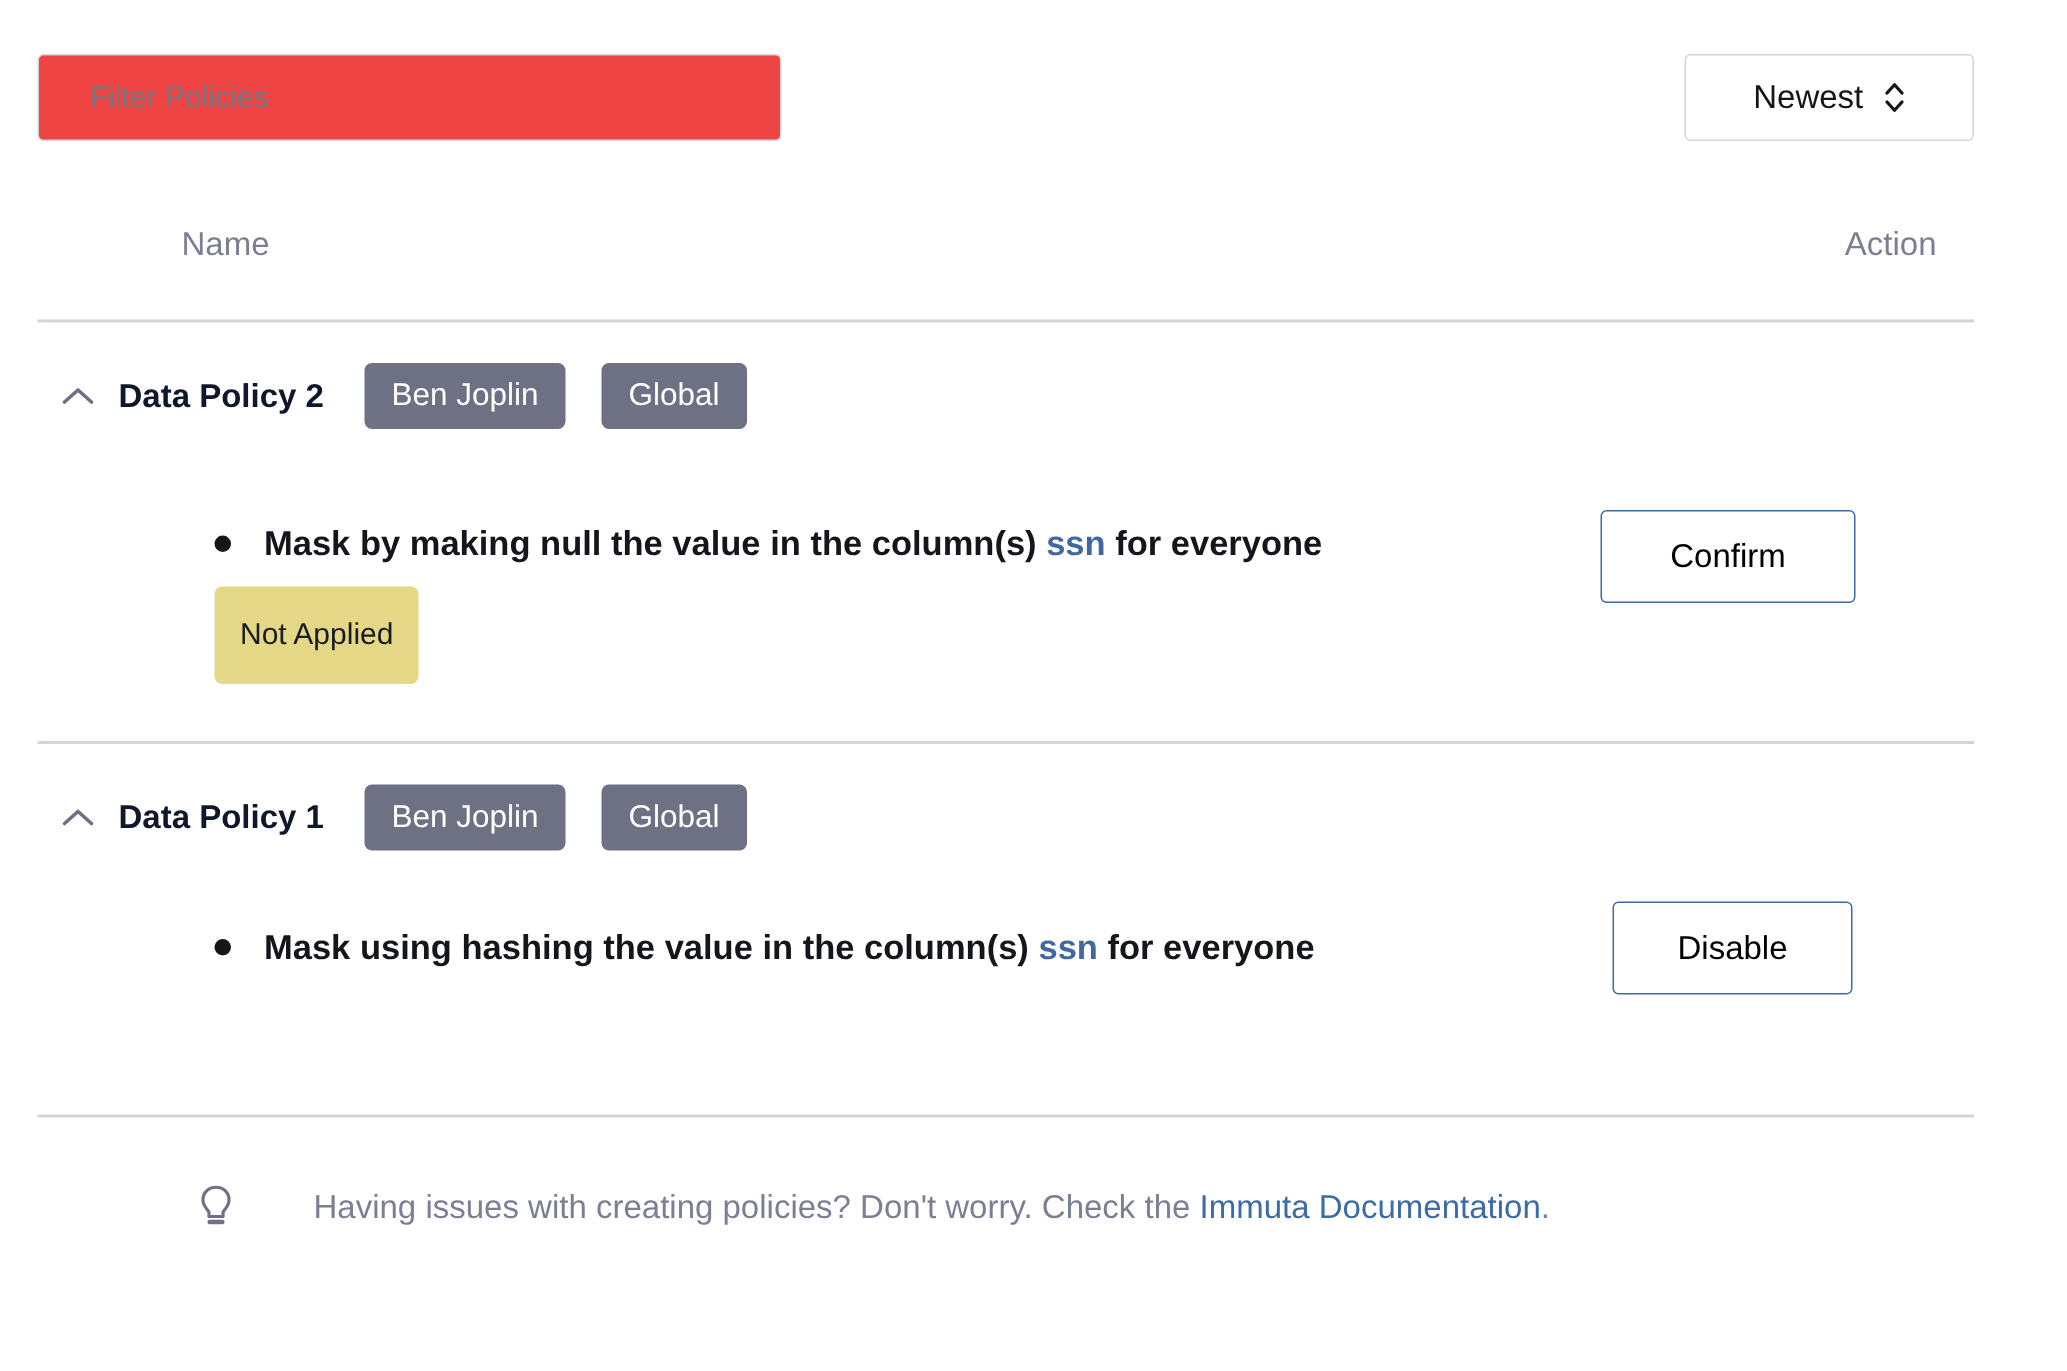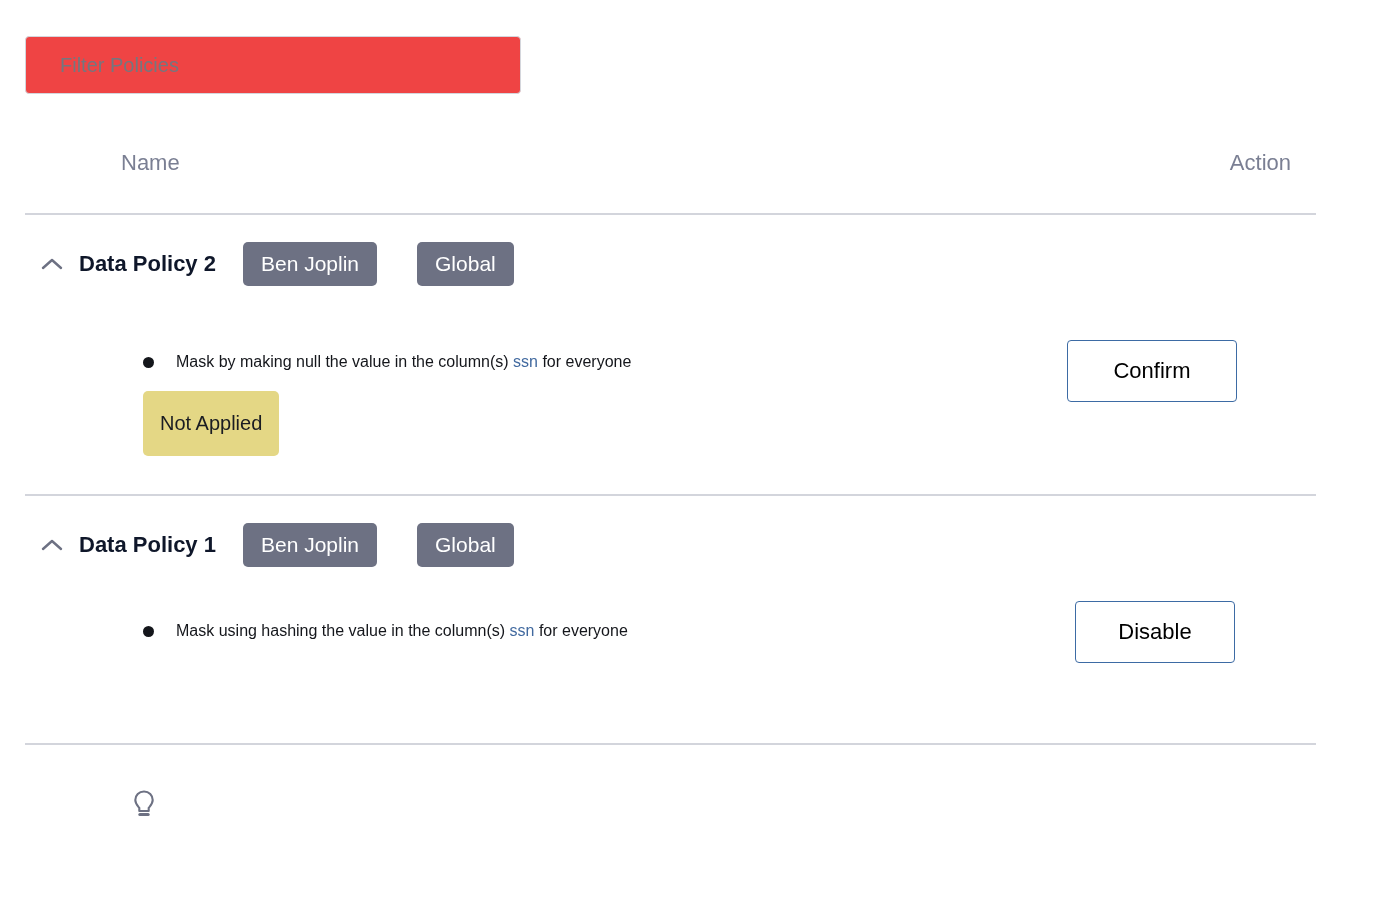--- a/index.html
+++ b/index.html
@@ -150,21 +150,21 @@
     display: inline-flex;
     align-items: center;
     justify-content: center;
     height: 44px;
     padding: 0 18px;
     border-radius: 5px;
     background: #6d7183;
     color: #ffffff;
     font-size: 21px;
     white-space: nowrap;
-    margin-right: 40px;
+    margin-right: 24px;
   }
   .badge:last-child { margin-right: 0; }
 
   
   .rule-row {
     position: absolute;
     left: 0;
     right: 0;
   }
   #policy-0 .rule-row { top: 130px; }
@@ -183,24 +183,25 @@
   .bullet {
     width: 11px;
     height: 11px;
     border-radius: 50%;
     background: #14161b;
     margin-top: 12px;
     margin-right: 22px;
     flex: 0 0 auto;
   }
   .rule-text {
-    font-size: 16px;
+    font-size: 23px;
     color: #14161b;
     line-height: 34px;
     white-space: nowrap;
+    font-weight: bold;
   }
   .rule-text .col-link {
     color: #41699f;
   }
   .status-badge {
     display: inline-flex;
     align-items: center;
     justify-content: center;
     margin-top: 12px;
     margin-left: 0;
@@ -271,20 +272,29 @@
   }
 </style>
 </head>
 <body>
 
 <div class="page">
 
   <div class="toolbar">
     <input class="filter-input" type="text" placeholder="Filter Policies" style="">
 
+    <div class="sort-select">
+      <span class="sort-select-label">Newest</span>
+      <span>
+        <svg class="sort-icon" viewBox="0 0 14 24" fill="none" stroke="#14161b" stroke-width="2.2" stroke-linecap="round" stroke-linejoin="round">
+          <polyline points="2,9 7,3.5 12,9"></polyline>
+          <polyline points="2,15 7,20.5 12,15"></polyline>
+        </svg>
+      </span>
+    </div>
   </div>
 
   <div class="table-head">
     <div class="col-name">Name</div>
     <div class="col-action">Action</div>
   </div>
 
   <div class="policy-group" id="policy-0">
     <div class="policy-header">
       <button class="chevron-btn">
@@ -338,15 +348,16 @@
     </div>
   </div>
 
   <div class="footer-help">
     <span class="bulb-wrap">
       <svg width="24" height="32" viewBox="0 0 24 32" fill="none" stroke="#6d7183" stroke-width="2.1" stroke-linecap="round" stroke-linejoin="round">
         <path d="M12 2.5 C6.9 2.5 3.3 6.3 3.3 11 C3.3 14.6 5.8 16.9 7.3 18.9 L7.3 22 L16.7 22 L16.7 18.9 C18.2 16.9 20.7 14.6 20.7 11 C20.7 6.3 17.1 2.5 12 2.5 Z"></path>
         <line x1="7.8" y1="25.6" x2="16.2" y2="25.6" stroke-width="3"></line>
       </svg>
     </span>
+    <span class="footer-text"><span>Having issues with creating policies? Don't worry. Check the</span><span>&nbsp;</span><span class="doc-link">Immuta Documentation</span><span>.</span></span>
   </div>
 
 </div>
 
 </body></html>

